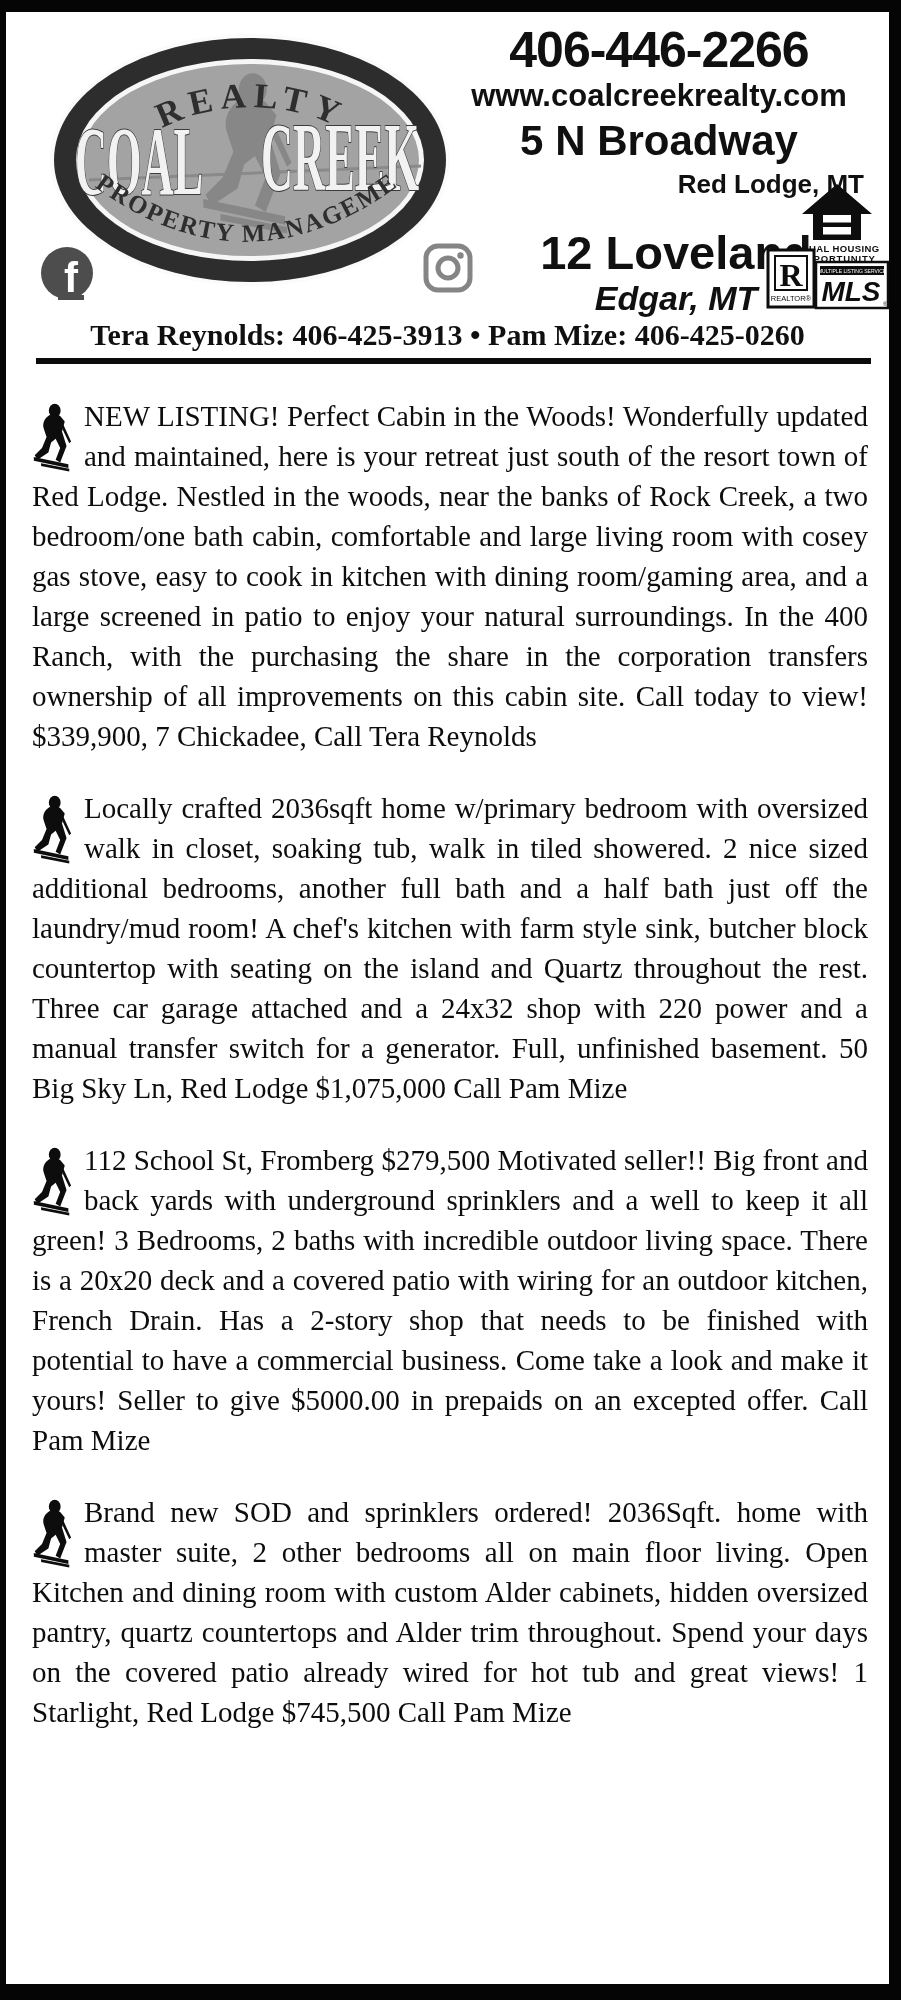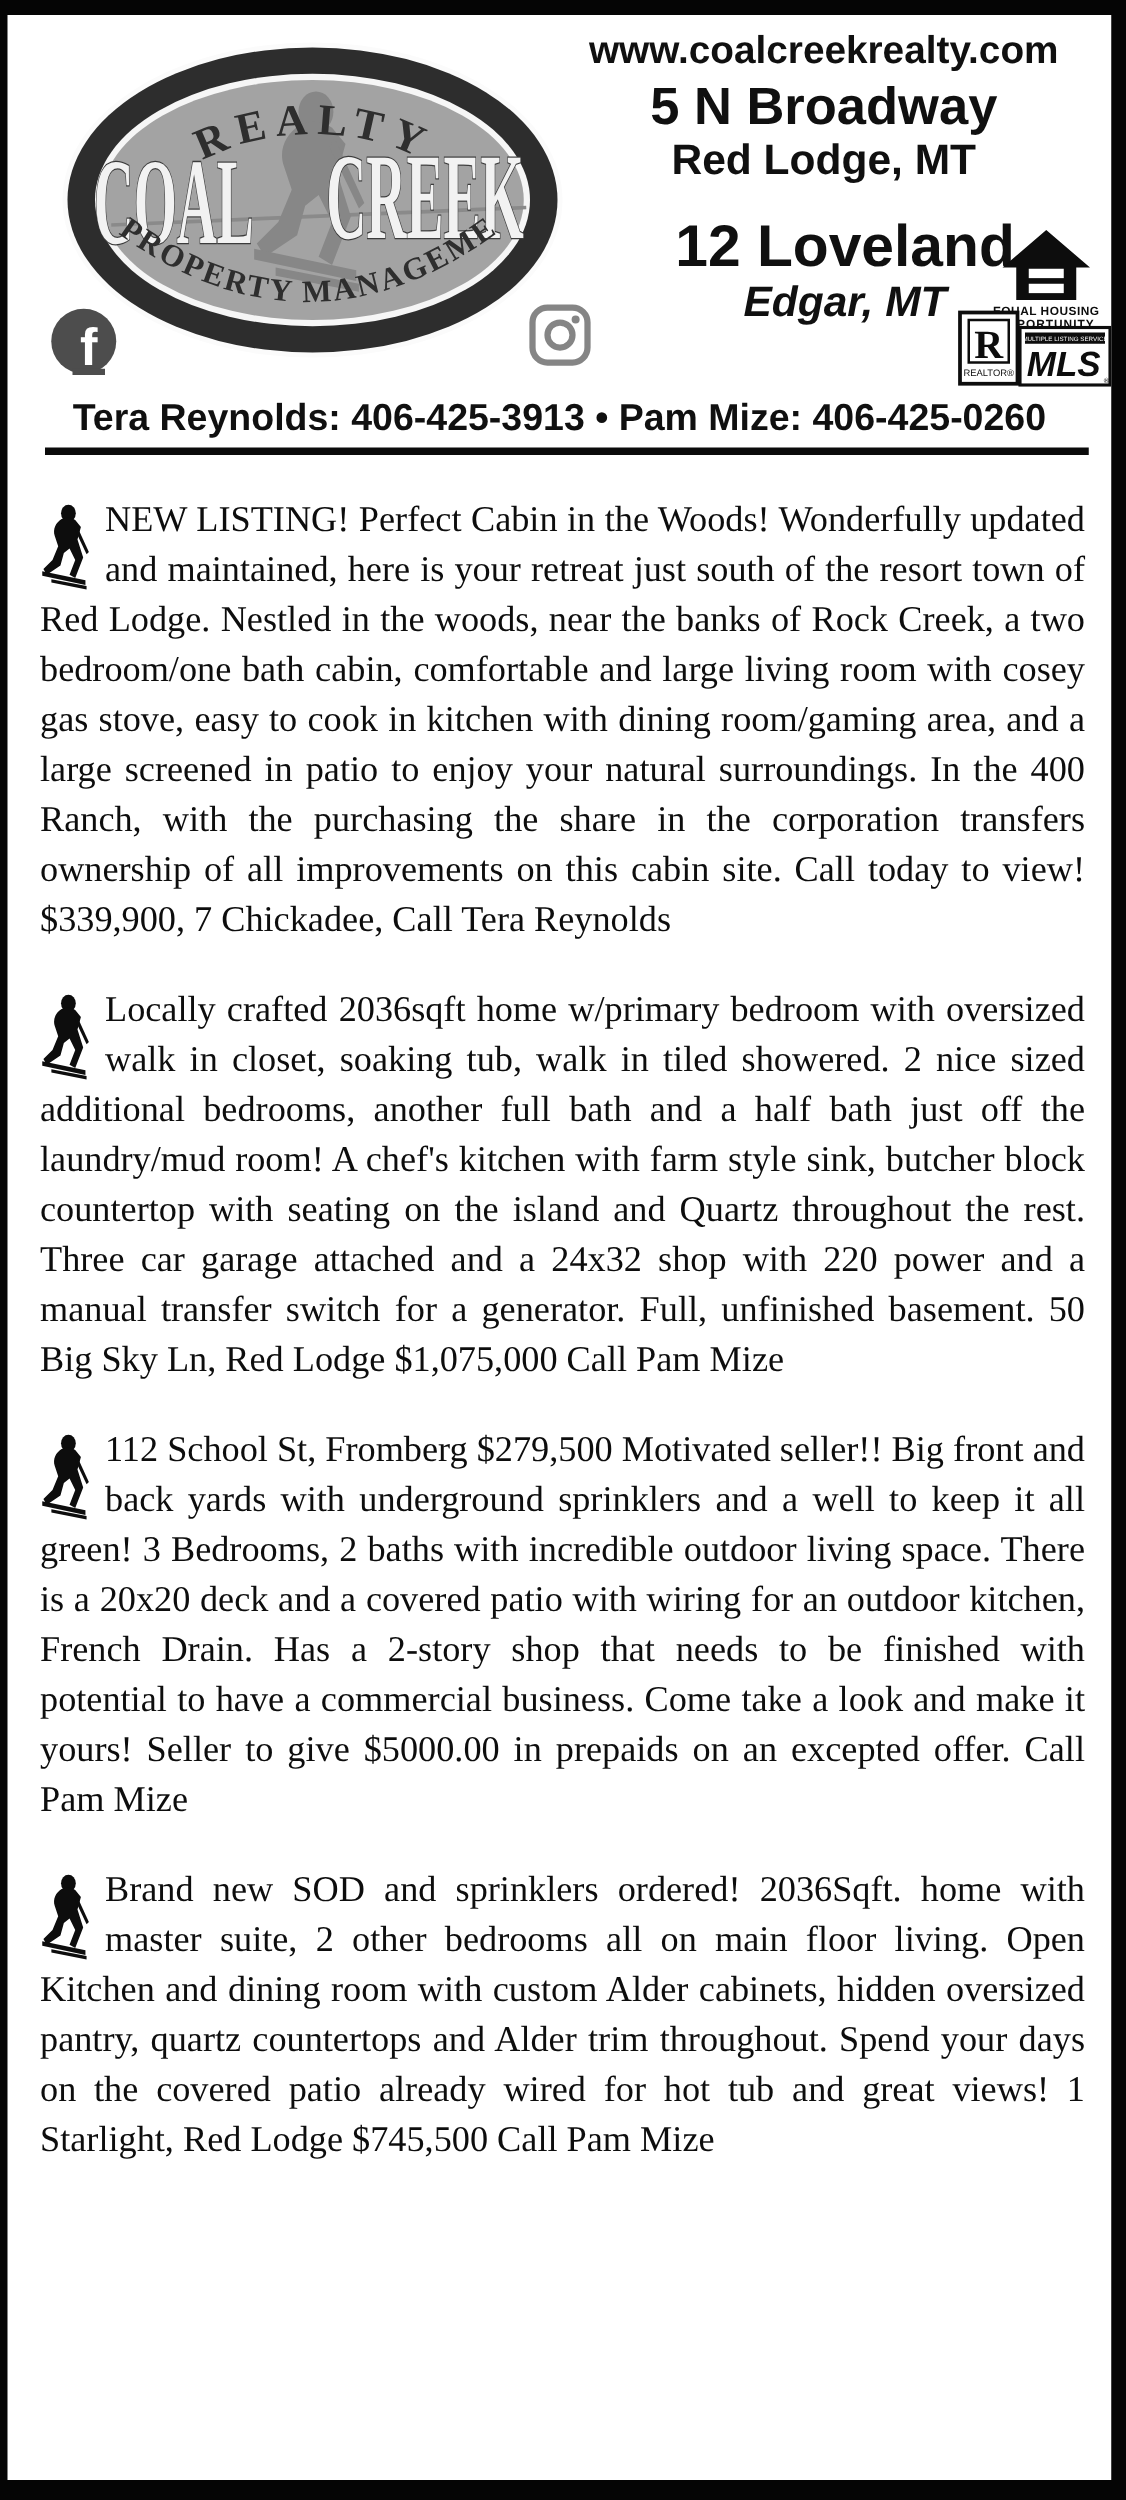--- a/index.html
+++ b/index.html
@@ -16,28 +16,28 @@
   .logo-wrap { position:absolute; left:43px; top:16px; width:404px; height:262px; }
   .fb-icon  { position:absolute; left:34px; top:234px; width:54px; height:54px; }
   .ig-icon  { position:absolute; left:416px; top:230px; width:52px; height:52px; }
   .contact-col {
     position:absolute; left:448px; top:10px; width:410px;
     text-align:center; color:#101010; font-weight:bold;
   }
   .phone   { font-size:50px; line-height:56px; letter-spacing:-1px; }
   .website { font-size:31px; line-height:35px; }
   .street1 { font-size:42px; line-height:48px; margin-top:4px; }
-  .city1   { font-size:34px; line-height:38px; }
+  .city1   { font-size:26px; line-height:38px;text-align:right; }
   .street2 { font-size:47px; line-height:52px; margin-top:24px; margin-left:34px; }
   .city2   { font-size:34px; line-height:38px; margin-left:34px;font-style:italic; }
   .eh-badge  { position:absolute; left:786px; top:170px; width:90px; height:82px; }
   .rm-badge  { position:absolute; left:760px; top:236px; width:124px; height:62px; }
   .agents-line {
     position:absolute; left:0; right:0; top:306px; text-align:center;
-    font-size:30px; font-weight:bold; color:#101010; letter-spacing:0px;
+    font-size:30px; font-weight:bold; color:#101010; letter-spacing:0px;font-family:Liberation Serif, serif;
   }
   .divider {
     position:absolute; left:30px; right:18px; top:346px; height:6px;
     background:#0b0b0b;
   }
   
   .listings {
     position:absolute; left:26px; right:21px; top:384px;
     font-family:"Liberation Serif", serif;
     font-size:29px; line-height:40px; color:#0d0d0d;
@@ -97,20 +97,21 @@
         <rect x="18" y="49" width="26" height="6" fill="#4d4d4d"></rect>
       </svg>
 
       <svg class="ig-icon" viewBox="0 0 52 52">
         <rect x="4" y="4" width="44" height="44" rx="12" fill="none" stroke="#858585" stroke-width="5"></rect>
         <circle cx="26" cy="26" r="10" fill="none" stroke="#858585" stroke-width="5"></circle>
         <circle cx="38.5" cy="13.5" r="3.2" fill="#858585"></circle>
       </svg>
 
       <div class="contact-col">
+        <div class="phone">406-446-2266</div>
         <div class="website">www.coalcreekrealty.com</div>
         <div class="street1">5 N Broadway</div>
         <div class="city1">Red Lodge, MT</div>
         <div class="street2">12 Loveland</div>
         <div class="city2">Edgar, MT</div>
       </div>
 
       <svg class="eh-badge" viewBox="0 0 90 82">
         <path d="M45 2 L10 32 L21 32 L21 58 L69 58 L69 32 L80 32 Z" fill="#0d0d0d"></path>
         <rect x="31" y="33" width="28" height="7.5" fill="#ffffff"></rect>

